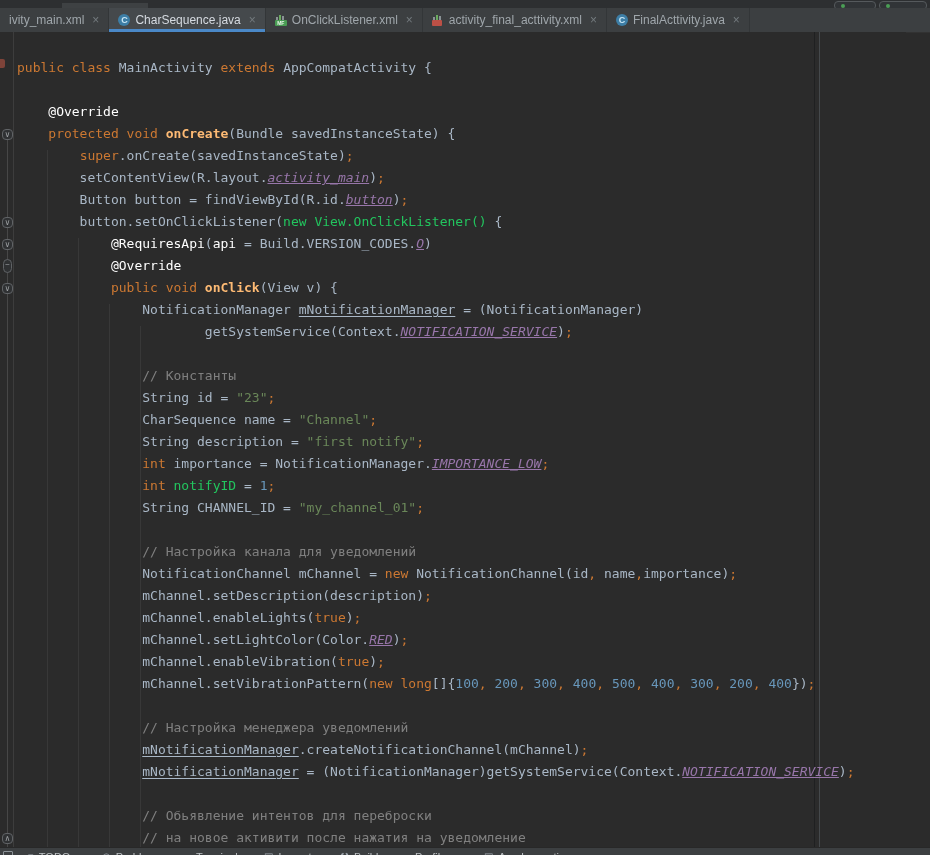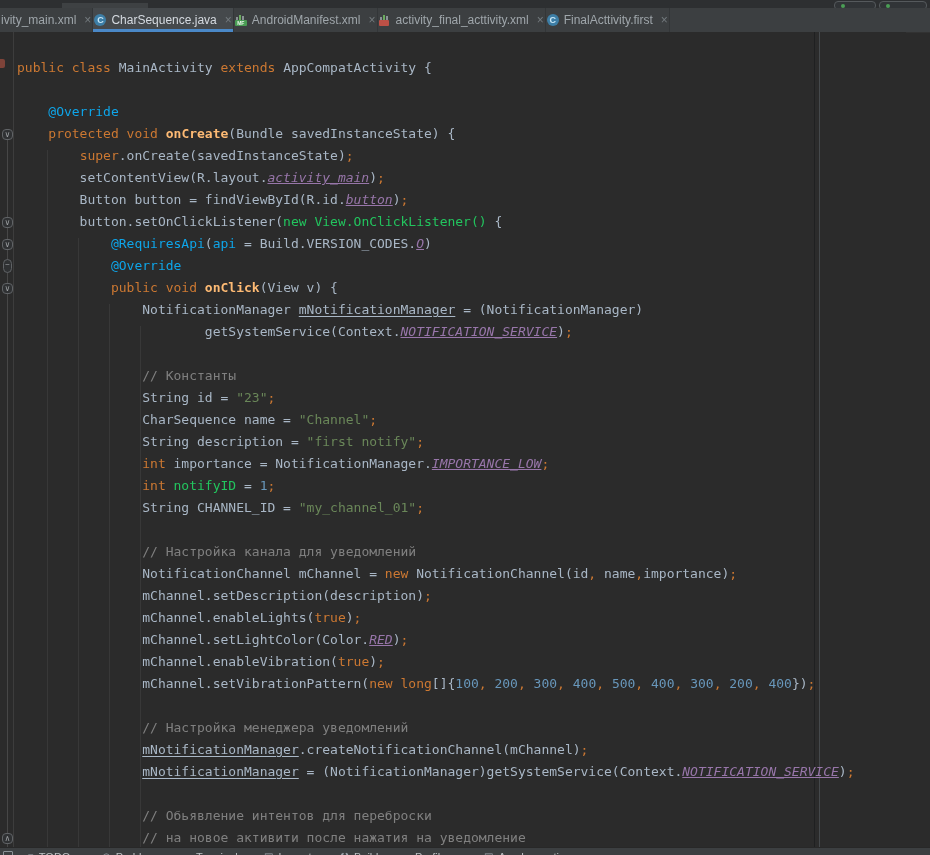--- a/index.html
+++ b/index.html
@@ -9,21 +9,21 @@
   
   #topstrip{position:absolute;left:0;top:0;width:930px;height:8px;background:#2d2f31;border-bottom:1px solid #27292b;}
   #topstrip .lightseg{position:absolute;left:62px;top:3px;width:86px;height:5px;background:#3e4143;}
   .pill{position:absolute;top:1px;height:7px;border:1px solid #55595c;border-radius:4px;background:#313437;}
   .pill .dot{position:absolute;left:6px;top:2px;width:4px;height:4px;border-radius:50%;background:#4b9e55;}
   #pill1{right:54px;width:40px;} #pill2{right:3px;width:46px;}
 
   
   #tabbar{position:absolute;left:0;top:8px;width:930px;height:24px;background:#3c3f41;
           display:flex;align-items:stretch;border-bottom:1px solid #323232;}
-  .tab{position:relative;display:flex;align-items:center;gap:5px;padding:0 1px;
+  .tab{position:relative;display:flex;align-items:center;gap:5px;padding:0 9px;
        border-right:1px solid #333638;color:#9fa6ab;font-size:12px;white-space:nowrap;cursor:default;}
   .tab.active{background:#45494c;color:#d5dae0;}
   .tab.active::after{content:"";position:absolute;left:0;right:0;bottom:0;height:3px;background:#4a88c7;}
   .tab .close{color:#737a7e;font-size:12px;margin-left:3px;}
   .ic-class{display:inline-flex;align-items:center;justify-content:center;width:12px;height:12px;border-radius:50%;
             background:#3d7ea6;color:#cbe7f6;font-size:9px;font-weight:bold;line-height:12px;}
   .ic-file{position:relative;display:inline-block;width:12px;height:12px;}
   .ic-file .b1,.ic-file .b2,.ic-file .b3{position:absolute;width:2px;background:#8a9296;bottom:6px;}
   .ic-file .b1{left:1px;height:3px;} .ic-file .b2{left:4px;height:5px;background:#6aab5e;} .ic-file .b3{left:7px;height:4px;}
   .ic-file .tag{position:absolute;left:0;bottom:0;width:12px;height:6px;border-radius:1px;
@@ -36,21 +36,21 @@
   #gutterline{position:absolute;left:13px;top:0;bottom:0;width:1px;background:#3d3d3d;}
   #foldline{position:absolute;left:7px;top:108px;bottom:0;width:1px;background:#474747;}
   .iguide{position:absolute;width:1px;background:#383838;}
   #marginA{position:absolute;left:814px;top:0;bottom:0;width:1px;background:#1f2021;}
   #marginB{position:absolute;left:819px;top:0;bottom:0;width:1px;background:#45494c;}
   #redmark{position:absolute;left:0;top:27px;width:5px;height:9px;background:#7e4339;border-radius:0 2px 2px 0;}
 
   #code{position:absolute;left:17px;top:25px;font-family:"DejaVu Sans Mono",monospace;
         font-size:13px;line-height:22px;white-space:pre;}
   .line{height:22px;}
-  .t-p{color:#a9b7c6;} .t-k{color:#cc7832;} .t-d{color:#fdba74;font-weight:bold;} .t-a{color:#0ea5e9;}
+  .t-p{color:#a9b7c6;} .t-k{color:#cc7832;} .t-d{color:#fdba74;font-weight:bold;} .t-a{color:#ffffff;}
   .t-s{color:#6a8759;} .t-n{color:#6897bb;} .t-c{color:#808080;}
   .t-f{color:#9876aa;font-style:italic;text-decoration:underline;}
   .t-g{color:#22c55e;} .t-u{color:#a9b7c6;text-decoration:underline;text-underline-offset:2px;}
 
   .fold{position:absolute;left:2px;width:11px;height:11px;border:1px solid #606366;border-radius:4px;
         background:#2f3133;color:#9da0a3;font-size:8px;line-height:10px;text-align:center;box-sizing:border-box;}
   .fold.capsule{width:9px;height:14px;border-radius:5px;left:3px;}
 
   
   #statusbar{position:absolute;left:0;top:847px;width:930px;height:22px;background:#3c3f41;border-top:1px solid #282828;}
@@ -86,36 +86,36 @@
         <span>CharSequence.java</span>
         <span class="close">×</span>
       </div>
       <div class="tab">
         <span class="ic-file mf">
           <span class="b1"></span>
           <span class="b2"></span>
           <span class="b3"></span>
           <span class="tag">MF</span>
         </span>
-        <span>AndroidManifest.xml</span>
+        <span>OnClickListener.xml</span>
         <span class="close">×</span>
       </div>
       <div class="tab">
         <span class="ic-file layout">
           <span class="b1"></span>
           <span class="b2"></span>
           <span class="b3"></span>
           <span class="tag"></span>
         </span>
         <span>activity_final_acttivity.xml</span>
         <span class="close">×</span>
       </div>
       <div class="tab">
         <span class="ic-class">C</span>
-        <span>FinalActtivity.first</span>
+        <span>FinalActtivity.java</span>
         <span class="close">×</span>
       </div>
     </div>
 
   <div id="editor">
     <div id="redmark"></div>
     <div id="gutterline"></div>
     <div id="foldline"></div>
     <div class="iguide" style="left:47px;top:118px;bottom:0;"></div>
     <div class="iguide" style="left:78px;top:206px;bottom:0;"></div>

